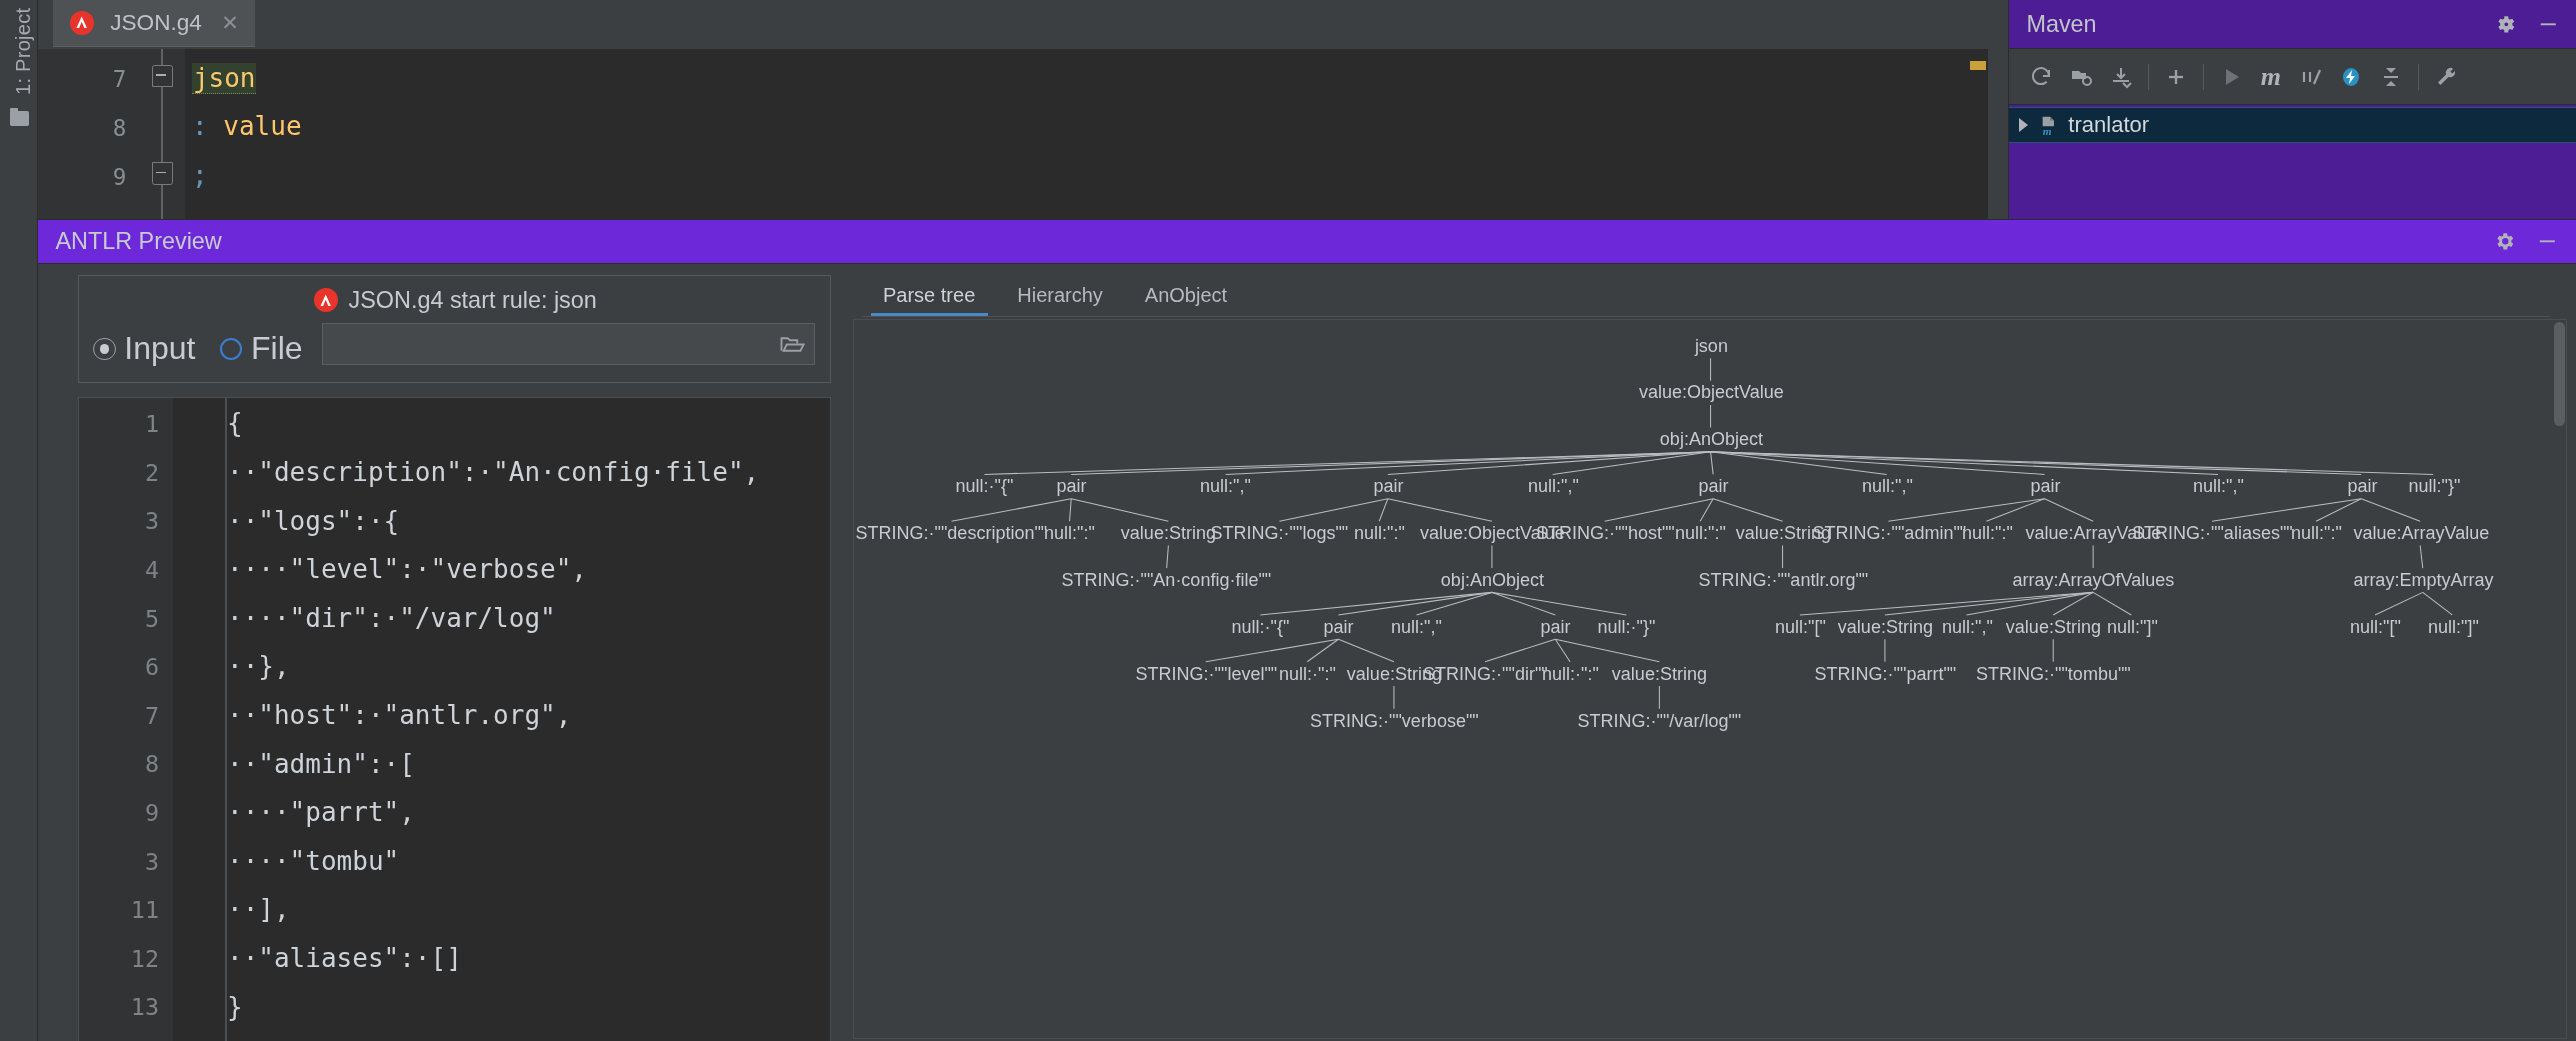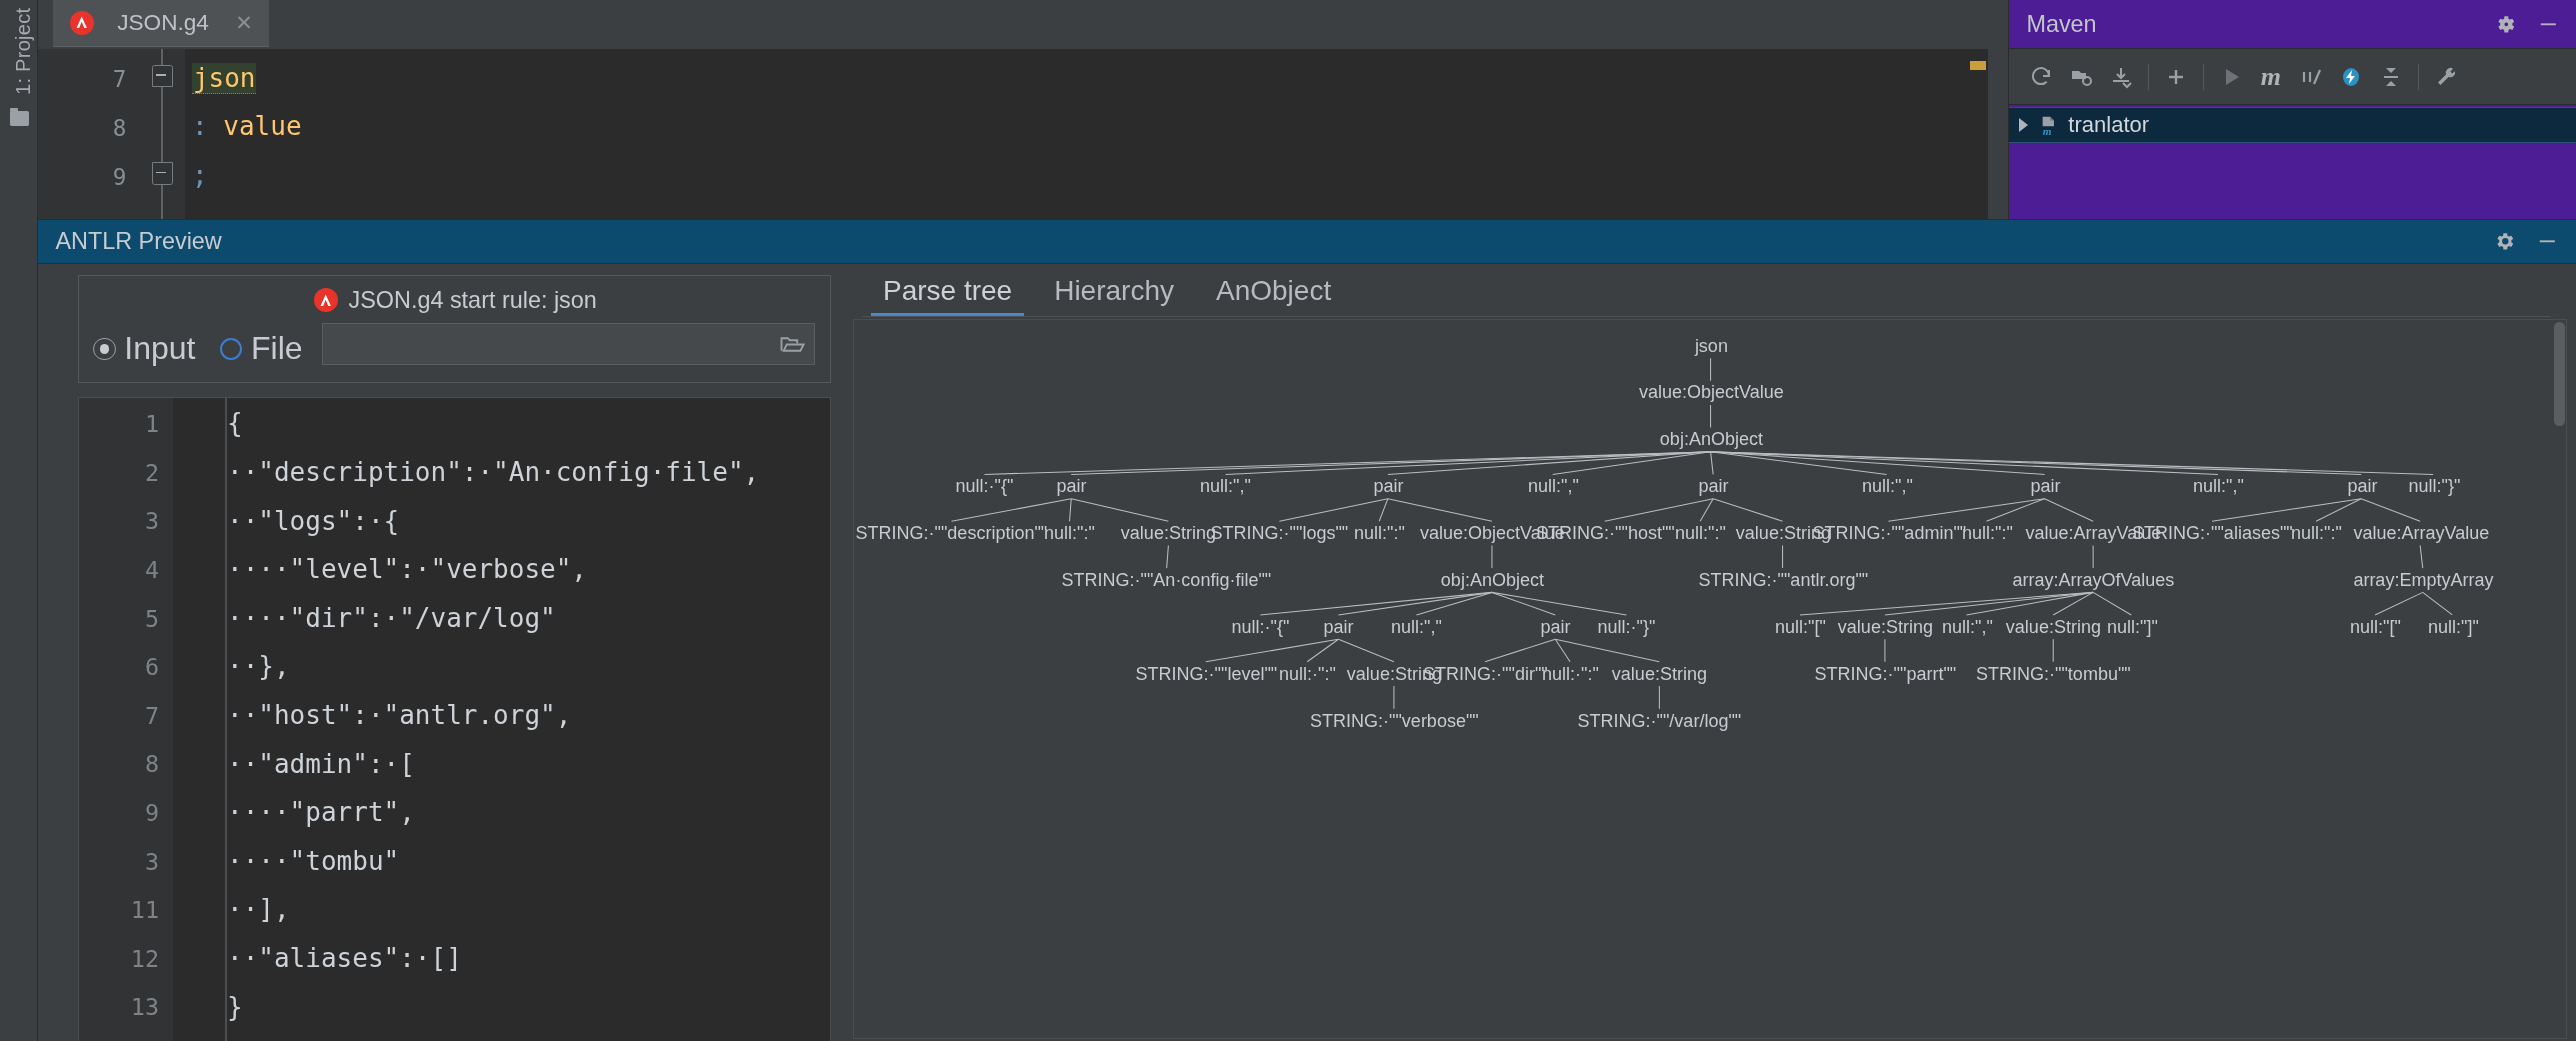--- a/index.html
+++ b/index.html
@@ -33,21 +33,21 @@
   }
 
   
   .tabbar {
     position: absolute; left: 38px; top: 0; width: 1969px; height: 49px;
     background: #3c3f41;
   }
   .tab {
     position: absolute; left: 14.8px; top: 0; height: 47px;
     background: #4e5254; display: flex; align-items: center;
-    padding: 0 15.6px 0 17.4px; gap: 23px; border-bottom: 1.7px solid #5c6164;
+    padding: 0 15.6px 0 17.4px; gap: 16px; border-bottom: 1.7px solid #5c6164;
   }
   .antlr-ico {
     width: 24px; height: 24px; border-radius: 50%;
     background: #e8342a; display: inline-flex; align-items: center; justify-content: center;
     color: #fff; font-size: 17.4px; font-weight: bold; font-family: "Liberation Serif", serif;
     line-height: 1;
   }
   .tab-label { color: #bfc3c7; font-size: 22.6px; }
   .tab-close { color: #8b8f93; font-size: 21px; margin-left: 3.5px; cursor: pointer; }
 
@@ -124,21 +124,21 @@
   .maven-row-label { color: #d3d7db; font-size: 22px; }
   .mvn-mod-ico { position: relative; width: 22.6px; height: 22.6px; }
 
   
   .preview {
     position: absolute; left: 38px; top: 219px; width: 2538px; height: 823px;
     background: #3c3f41;
   }
   .preview-header {
     position: absolute; left: 0; top: 0; width: 2538px; height: 45px;
-    background: #0c4a6e; display: flex; align-items: center; padding: 0 17.4px;
+    background: #6d28d9; display: flex; align-items: center; padding: 0 17.4px;
     border-top: 0.9px solid #2b2b2b; border-bottom: 0.9px solid #2b2b2b;
   }
   .preview-title { color: #c8ccd0; font-size: 23.4px; flex: 1; }
 
   .preview-left {
     position: absolute; left: 0; top: 46px; width: 797px; height: 777px;
     background: #3c3f41;
   }
   .startrule-box {
     position: absolute; left: 40px; top: 10.4px; width: 753px; height: 108px;
@@ -196,21 +196,21 @@
   
   .tree-panel {
     position: absolute; left: 798px; top: 46px; width: 1740px; height: 777px;
     background: #3c3f41;
   }
   .tree-tabs {
     position: absolute; left: 0; top: 0; width: 1740px; height: 52px;
     display: flex; align-items: flex-end; padding-left: 26px; gap: 0;
   }
   .tree-tab {
-    position: relative; padding: 0 21px 10.4px 21px; color: #b7bbbf; font-size: 28px;
+    position: relative; padding: 0 21px 10.4px 21px; color: #b7bbbf; font-size: 20px;
     cursor: pointer;
     margin-top: 31px;
   }
   .tree-tab.active { color: #ced2d6; }
   .tree-tab.active:after {
     content: ""; position: absolute; left: 8.7px; right: 8.7px; bottom: 0; height: 4.3px; background: #4a88c7;
   }
   .tree-tabs-underline {
     position: absolute; left: 26px; bottom: 0; width: 1688px; height: 0.9px; background: #4d5154;
   }

